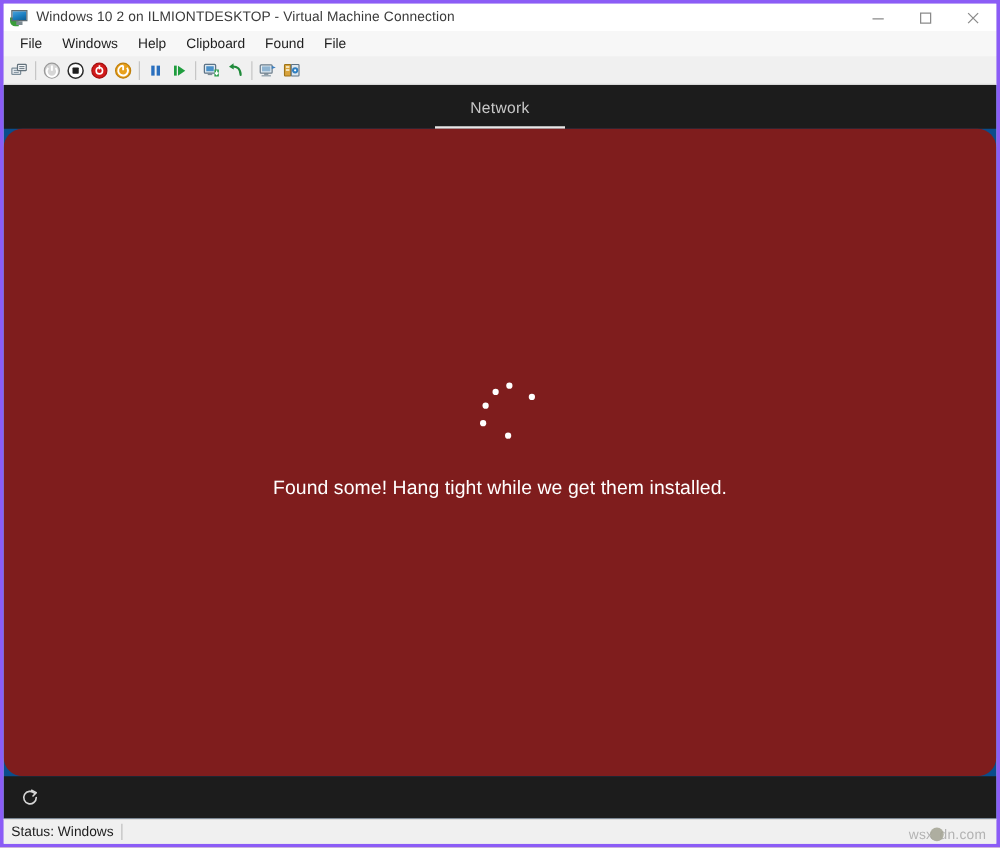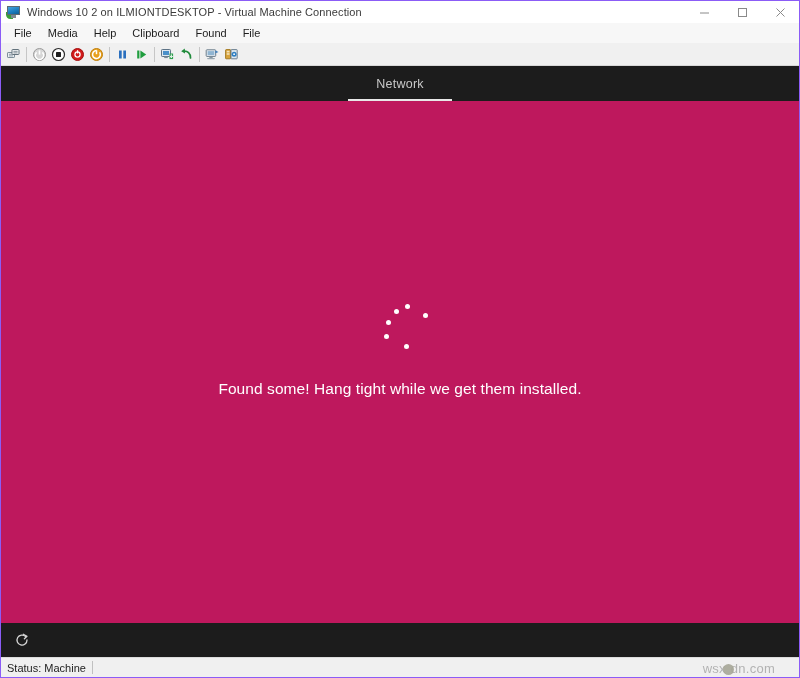--- a/index.html
+++ b/index.html
@@ -16,21 +16,21 @@
   }
 
   
   .window {
     width: 800px;
     height: 678px;
     position: relative;
     display: flex;
     flex-direction: column;
     background: #f0f0f0;
-    border: 1px solid #8b5cf6;
+    border: 3px solid #8b5cf6;
     box-sizing: border-box;
   }
 
   
   .titlebar {
     height: 22px;
     background: #ffffff;
     display: flex;
     align-items: center;
     flex: none;
@@ -170,21 +170,22 @@
     position: absolute;
     left: 0; right: 0; bottom: 0;
     height: 2px;
     background: #e8e8e8;
   }
 
   
   .vm-body {
     flex: 1;
     position: relative;
-    background: #be185d;
+    background: #7f1d1d;
+    border-radius: 15px;
   }
 
   .oobe-center {
     position: absolute;
     left: 0; right: 0;
     top: 195px;
     display: flex;
     flex-direction: column;
     align-items: center;
   }
@@ -250,23 +251,23 @@
   }
   .status-div {
     width: 1px;
     height: 13px;
     background: #c0c0c0;
   }
 
   
   .watermark {
     position: absolute;
-    right: 24px;
+    right: 8px;
     bottom: 1px;
-    font-size: 13px;
+    font-size: 11px;
     color: #a8a8a8;
     opacity: 0.85;
     letter-spacing: 0.02em;
     pointer-events: none;
     white-space: nowrap;
   }
   .watermark .wm-badge {
     display: inline-block;
     width: 11px; height: 11px;
     border-radius: 50%;
@@ -304,21 +305,21 @@
         <svg width="11" height="11" viewBox="0 0 11 11">
             <line x1="1.5" y1="1.5" x2="9.5" y2="9.5" stroke="currentColor" stroke-width="1"></line>
             <line x1="9.5" y1="1.5" x2="1.5" y2="9.5" stroke="currentColor" stroke-width="1"></line>
           </svg>
       </div>
     </div>
   </div>
 
   <div class="menubar">
     <div class="menu-item">File</div>
-    <div class="menu-item">Media</div>
+    <div class="menu-item">Windows</div>
     <div class="menu-item">Help</div>
     <div class="menu-item">Clipboard</div>
     <div class="menu-item">Found</div>
     <div class="menu-item">File</div>
   </div>
 
   <div class="toolbar">
 
     <div class="tb-btn">
       <svg width="15" height="15" viewBox="0 0 15 15">
@@ -451,21 +452,21 @@
       <div class="ease-access">
         <svg width="18" height="18" viewBox="0 0 18 18">
           <path d="M12.6 5.6 A5 5 0 1 0 14 9" fill="none" stroke="#d6d6d6" stroke-width="1.3" stroke-linecap="round"></path>
           <polyline points="10.3,3.2 14.0,5.2 11.4,7.8" fill="none" stroke="#d6d6d6" stroke-width="1.3" stroke-linecap="round" stroke-linejoin="round"></polyline>
         </svg>
       </div>
     </div>
   </div>
 
   <div class="statusbar">
-    <div class="status-cell">Status: Machine</div>
+    <div class="status-cell">Status: Windows</div>
     <div class="status-div"></div>
   </div>
 
   <div class="watermark">
     <span>wsx</span><span class="wm-badge"></span><span>dn.com</span>
   </div>
 
 </div>
 
 </body></html>

